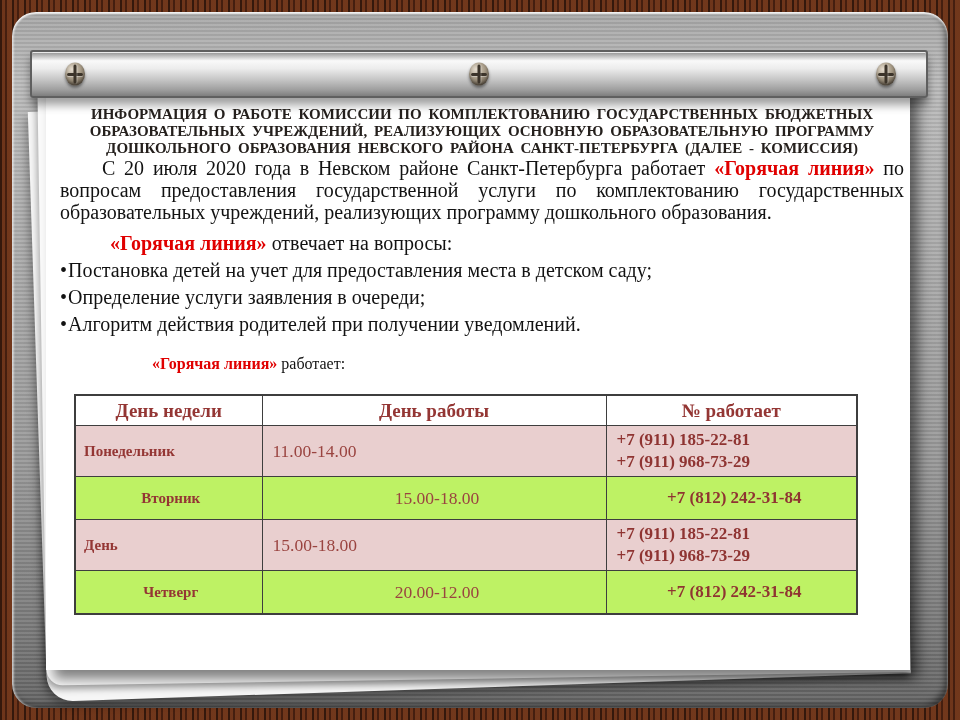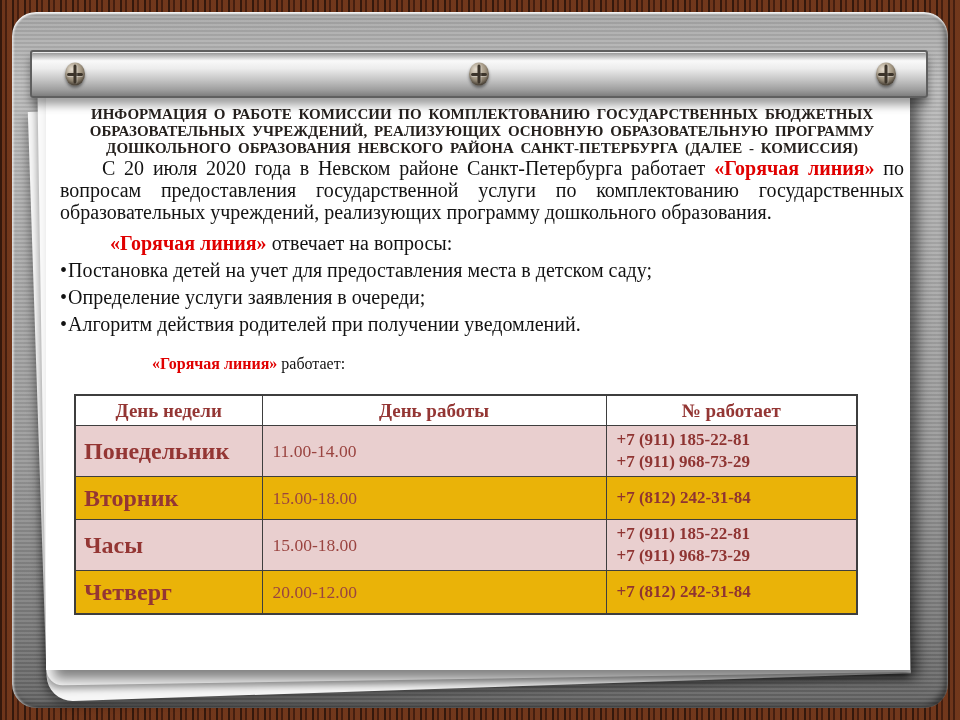--- a/index.html
+++ b/index.html
@@ -94,25 +94,25 @@
   }
   table.schedule td,table.schedule th{
     border:1.5px solid #3e3e3e;vertical-align:middle;
     font-family:"Liberation Serif","DejaVu Serif",serif;
   }
   col.c1{width:187px;} col.c2{width:344px;} col.c3{width:251px;}
   th.hdr{
     font-size:19px;font-weight:bold;color:#943634;background:#ffffff;
     text-align:center;height:27px;padding:1px 4px;
   }
-  td.day{font-size:24px;font-weight:bold;color:#943634;padding:3px 4px 3px 8px;margin-top:35px;}
+  td.day{font-size:15px;font-weight:bold;color:#943634;padding:3px 4px 3px 8px;margin-top:35px;}
   td.hours{font-size:17.5px;color:#9a4440;padding:3px 4px 3px 10px;}
   td.phones{font-size:17px;font-weight:bold;color:#8f3432;padding:3px 4px 3px 10px;line-height:22px;}
   tr.row-pink td{background:#e9cfcf;}
-  tr.row-white td{background:#eab308;}
+  tr.row-white td{background:#bef264;text-align:center;}
   tr.row-tall td{height:44px;}
   tr.row-short td{height:36px;}
 </style>
 </head>
 <body>
 
 <div class="wood">
   <div class="metal">
 
     <div class="sheet sheet-3"></div>
@@ -155,21 +155,21 @@
           </td>
         </tr>
         <tr class="row-white row-short">
           <td class="day">Вторник</td>
           <td class="hours">15.00-18.00</td>
           <td class="phones">
             <div>+7 (812) 242-31-84</div>
           </td>
         </tr>
         <tr class="row-pink row-tall">
-          <td class="day">Часы</td>
+          <td class="day">День</td>
           <td class="hours">15.00-18.00</td>
           <td class="phones">
             <div>+7 (911) 185-22-81</div>
             <div>+7 (911) 968-73-29</div>
           </td>
         </tr>
         <tr class="row-white row-short">
           <td class="day">Четверг</td>
           <td class="hours">20.00-12.00</td>
           <td class="phones">

